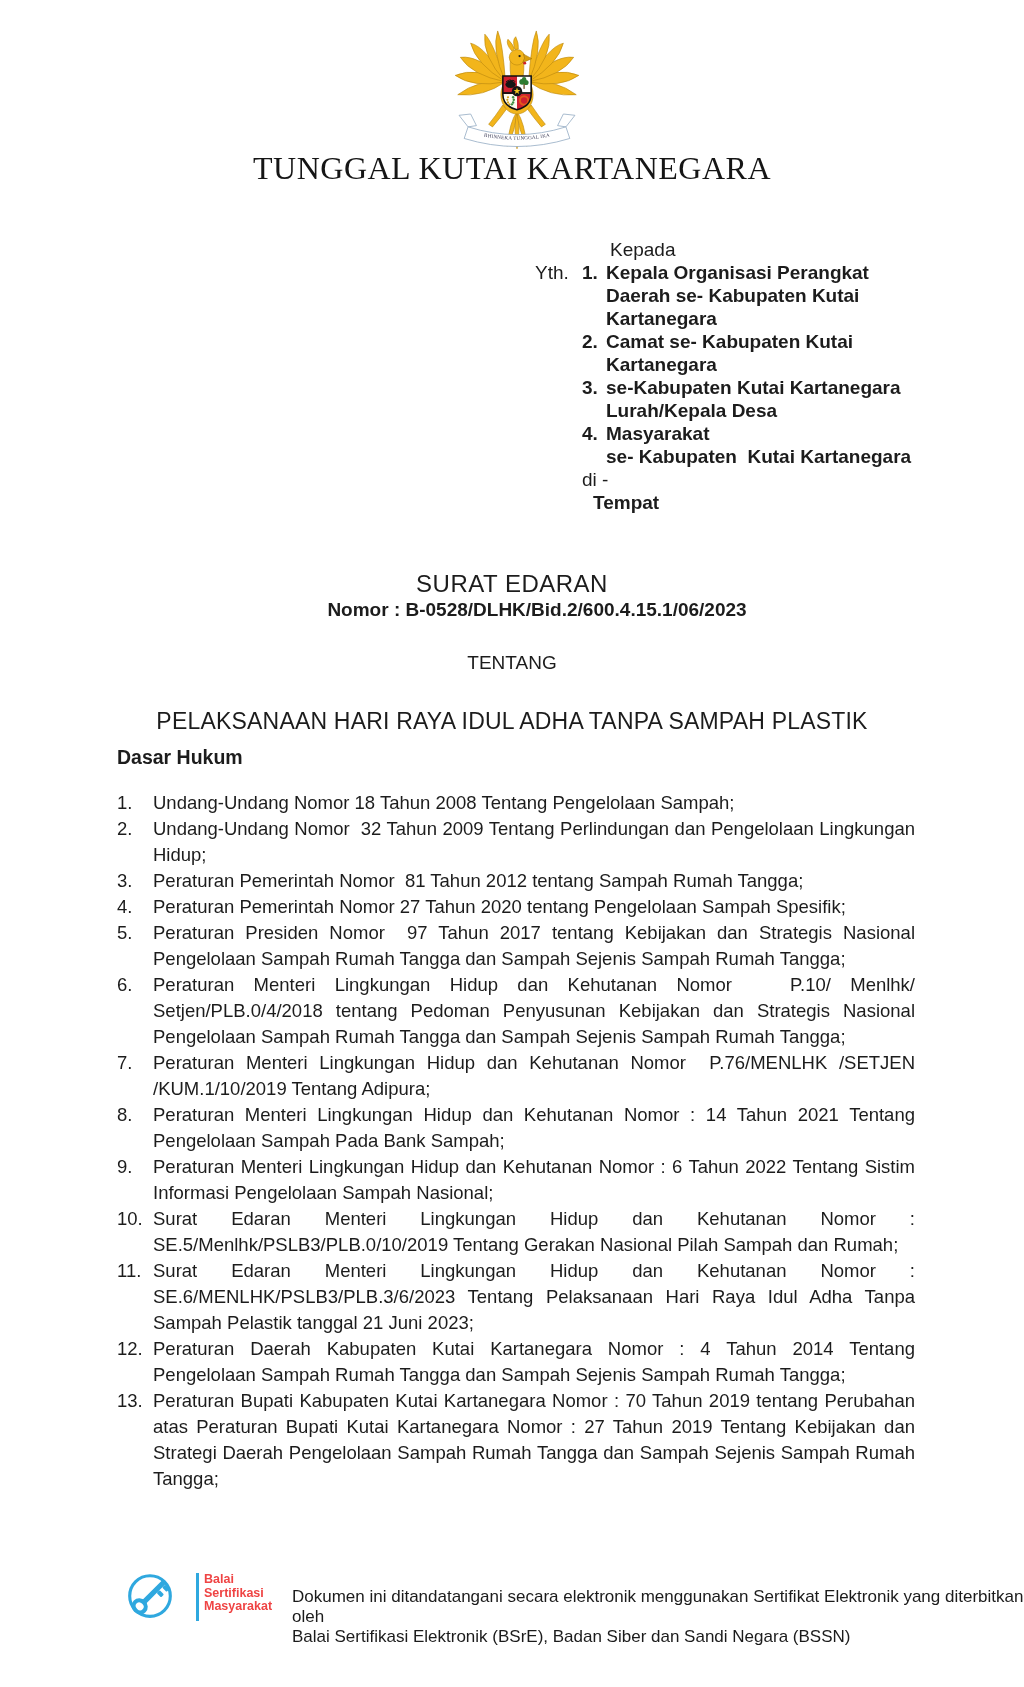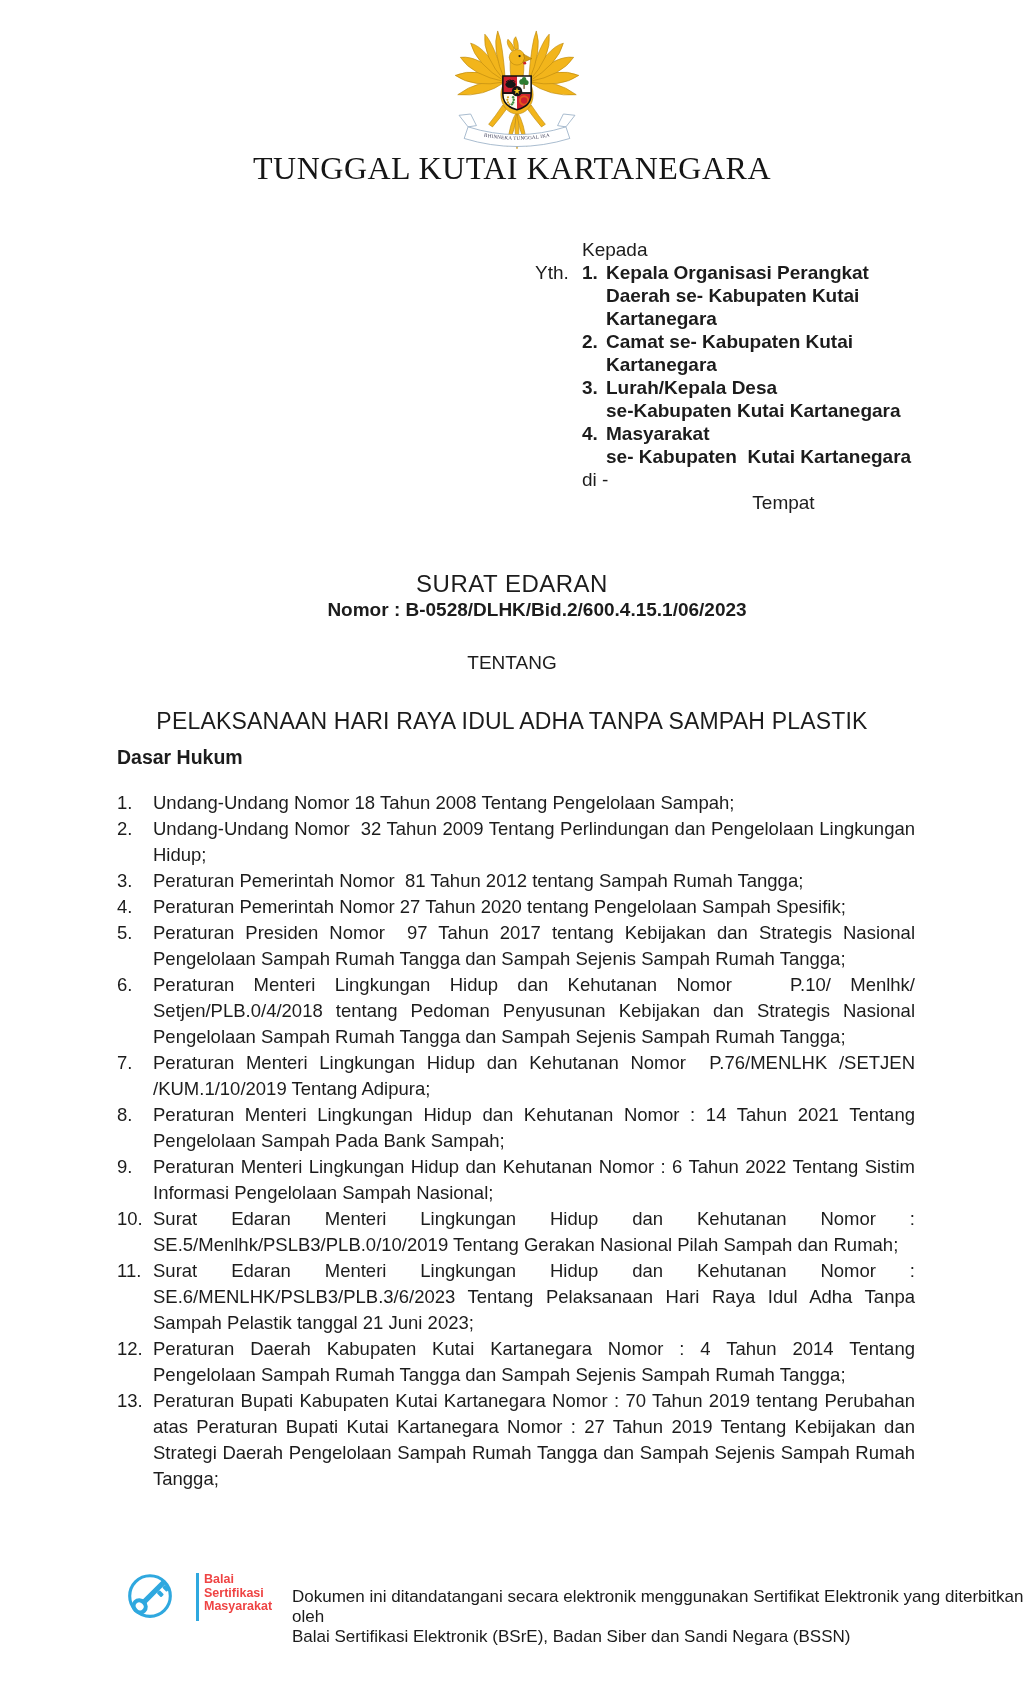--- a/index.html
+++ b/index.html
@@ -16,28 +16,28 @@
   .emblem{position:absolute;left:452px;top:20px;width:130px;height:132px;}
   .main-title{
     position:absolute;left:0;top:150px;width:1024px;
     text-align:center;
     font-family:"Liberation Serif", serif;
     font-size:32px;color:#151515;
     letter-spacing:0.5px;
   }
   
   .address{position:absolute;left:535px;top:238px;font-size:19px;line-height:23px;}
-  .addr-kepada{margin-left:47px;}
+  .addr-kepada{margin-left:75px;}
   .addr-row{display:flex;align-items:flex-start;}
   .addr-yth{width:47px;flex:0 0 47px;}
   .addr-num{width:24px;flex:0 0 24px;font-weight:bold;}
   .addr-lines{width:320px;font-weight:bold;}
   .addr-lines div{white-space:pre;}
   .addr-di{margin-left:47px;}
-  .addr-tempat{margin-left:106px;font-weight:normal;text-align:center;}
+  .addr-tempat{margin-left:58px;font-weight:bold;}
   
   .h-center{position:absolute;left:0;width:1024px;text-align:center;}
   .doc-type{top:570px;font-size:24px;letter-spacing:0.5px;}
   .nomor-line{top:599px;font-size:19px;font-weight:bold;padding-left:25px;}
   .tentang{top:652px;font-size:19px;}
   .subject-title{top:708px;font-size:23px;font-weight:normal;letter-spacing:0.2px;}
   
   .dasar-heading{position:absolute;left:117px;top:746px;font-size:19.5px;font-weight:bold;}
   .legal-list{position:absolute;left:117px;top:790px;width:798px;font-size:18.5px;line-height:26px;}
   .legal-item{display:flex;align-items:flex-start;}
@@ -157,22 +157,22 @@
       <div class="addr-lines">
         <div>Camat se- Kabupaten Kutai</div>
         <div>Kartanegara</div>
       </div>
     </div>
 
     <div class="addr-row">
       <div class="addr-yth"></div>
       <div class="addr-num">3.</div>
       <div class="addr-lines">
+        <div>se-Kabupaten Kutai Kartanegara</div>
         <div>Lurah/Kepala Desa</div>
-        <div>se-Kabupaten Kutai Kartanegara</div>
       </div>
     </div>
 
     <div class="addr-row">
       <div class="addr-yth"></div>
       <div class="addr-num">4.</div>
       <div class="addr-lines">
         <div>Masyarakat</div>
         <div>se- Kabupaten  Kutai Kartanegara</div>
       </div>

